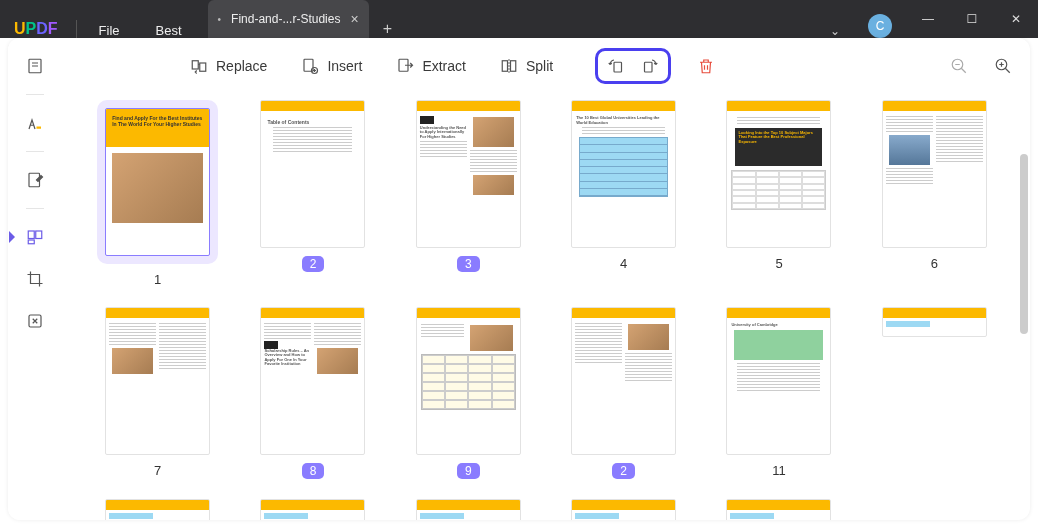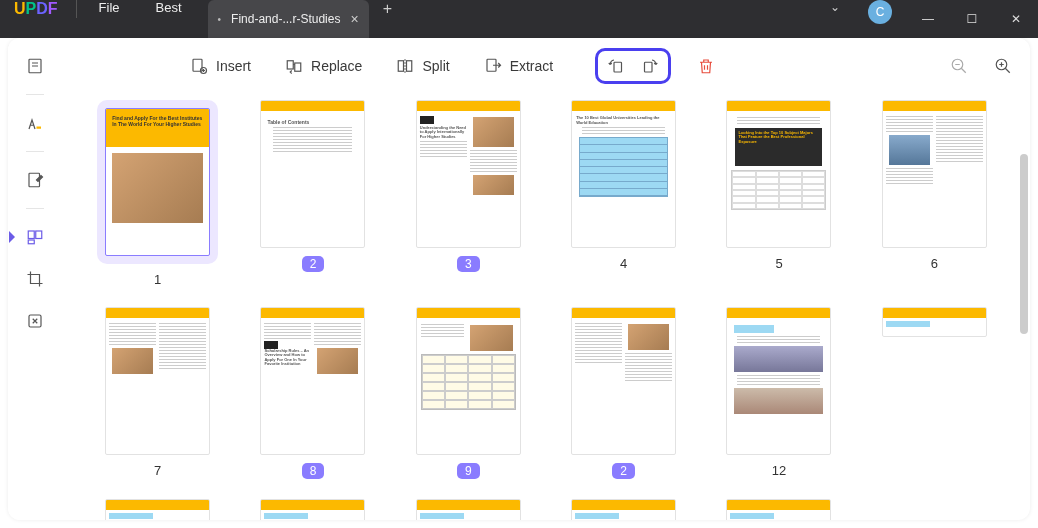--- a/index.html
+++ b/index.html
@@ -1,18 +1,18 @@
 <!DOCTYPE html>
 <html><head>
 <meta charset="utf-8">
 <style>
 * { margin: 0; padding: 0; box-sizing: border-box; font-family: -apple-system, BlinkMacSystemFont, "Segoe UI", Arial, sans-serif; }
 body { width: 1038px; height: 528px; background: #fff; overflow: hidden; }
 
-.titlebar { height: 38px; background: #2e2e31; display: flex; align-items: flex-start; color: #ddd; }
+.titlebar { height: 38px; background: #2e2e31; display: flex; align-items: flex-end; color: #ddd; }
 .logo { font-weight: 700; font-size: 16px; padding: 0 14px; }
 .logo .u { color: #fcb900; }
 .logo .p { color: #00c389; }
 .logo .d { color: #6c63ff; }
 .logo .f { color: #a259ff; }
 .t-divider { width: 1px; height: 18px; background: #555; margin: 0 4px; }
 .menu-item { padding: 0 18px; font-size: 13px; color: #eee; cursor: pointer; }
 .tab { height: 38px; background: #47474a; display: flex; align-items: center; padding: 0 10px; border-radius: 6px 6px 0 0; margin-left: 8px; gap: 10px; font-size: 12px; color: #eee; }
 .tab .dot::before { content: "•"; font-size: 10px; color: #bbb; }
 .tab .close { font-size: 14px; color: #ccc; }
@@ -130,57 +130,57 @@
     </div>
   </div>
 
   <div class="main">
 
     <div class="toolbar">
       <div style="width:90px"></div>
       <div class="tool-btn">
         <span class="tool-ico">
           <svg width="18" height="18" viewBox="0 0 24 24" fill="none" stroke="#555" stroke-width="1.6">
+              <rect x="3" y="5" width="8" height="11"></rect>
+              <rect x="13" y="8" width="8" height="11"></rect>
+              <path d="M11 10 L13 10" marker-end=""></path>
+              <path d="M9 18 L7 20 L9 22"></path>
+            </svg>
+        </span>
+        <span>Replace</span>
+      </div>
+      <div class="tool-btn">
+        <span class="tool-ico">
+          <svg width="18" height="18" viewBox="0 0 24 24" fill="none" stroke="#555" stroke-width="1.6">
               <rect x="4" y="3" width="12" height="16" rx="1"></rect>
               <circle cx="18" cy="18" r="4"></circle>
               <line x1="18" y1="16" x2="18" y2="20"></line>
               <line x1="16" y1="18" x2="20" y2="18"></line>
             </svg>
         </span>
         <span>Insert</span>
       </div>
       <div class="tool-btn">
         <span class="tool-ico">
           <svg width="18" height="18" viewBox="0 0 24 24" fill="none" stroke="#555" stroke-width="1.6">
-              <rect x="3" y="5" width="8" height="11"></rect>
-              <rect x="13" y="8" width="8" height="11"></rect>
-              <path d="M11 10 L13 10" marker-end=""></path>
-              <path d="M9 18 L7 20 L9 22"></path>
+              <rect x="4" y="3" width="12" height="16" rx="1"></rect>
+              <path d="M12 11 H22 M19 8 L22 11 L19 14"></path>
             </svg>
         </span>
-        <span>Replace</span>
+        <span>Extract</span>
       </div>
       <div class="tool-btn">
         <span class="tool-ico">
           <svg width="18" height="18" viewBox="0 0 24 24" fill="none" stroke="#555" stroke-width="1.6">
               <rect x="3" y="5" width="7" height="14"></rect>
               <rect x="14" y="5" width="7" height="14"></rect>
               <line x1="12" y1="3" x2="12" y2="21" stroke-dasharray="2 2"></line>
             </svg>
         </span>
         <span>Split</span>
-      </div>
-      <div class="tool-btn">
-        <span class="tool-ico">
-          <svg width="18" height="18" viewBox="0 0 24 24" fill="none" stroke="#555" stroke-width="1.6">
-              <rect x="4" y="3" width="12" height="16" rx="1"></rect>
-              <path d="M12 11 H22 M19 8 L22 11 L19 14"></path>
-            </svg>
-        </span>
-        <span>Extract</span>
       </div>
       <div style="width:16px"></div>
       <div class="rotate-box">
         <span class="tool-ico">
           <svg width="20" height="20" viewBox="0 0 24 24" fill="none" stroke="#555" stroke-width="1.6">
               <rect x="8" y="7" width="10" height="13" rx="1"></rect>
               <path d="M8 4 A6 6 0 0 0 3 10 M3 10 L1 8 M3 10 L5 8"></path>
             </svg>
         </span>
         <span class="tool-ico">
@@ -541,34 +541,36 @@
                 </div>
               </div>
             </div>
             <div class="pnum badge">2</div>
           </div>
           <div class="page">
             <div class="thumb-wrap">
               <div class="thumb">
                 <div class="t-top"></div>
                 <div style="padding:4px">
-                  <div class="t-blue" style="height:8px;width:40px"></div>
-                  <div class="t-line"></div>
-                  <div class="t-line"></div>
-                  <div class="t-line"></div>
-                  <div class="t-img" style="height:26px;background:linear-gradient(#aac,#779)"></div>
-                  <div class="t-line"></div>
-                  <div class="t-line"></div>
-                  <div class="t-line"></div>
-                  <div class="t-line"></div>
-                  <div class="t-img" style="height:26px;background:linear-gradient(#cba,#a87)"></div>
-                </div>
-              </div>
-            </div>
-            <div class="pnum">12</div>
+                  <div style="font-size:4px;font-weight:700">University of Cambridge</div>
+                  <div class="t-green" style="height:30px"></div>
+                  <div class="t-line"></div>
+                  <div class="t-line"></div>
+                  <div class="t-line"></div>
+                  <div class="t-line"></div>
+                  <div class="t-line"></div>
+                  <div class="t-line"></div>
+                  <div class="t-line"></div>
+                  <div class="t-line"></div>
+                  <div class="t-line"></div>
+                  <div class="t-line"></div>
+                </div>
+              </div>
+            </div>
+            <div class="pnum">11</div>
           </div>
           <div class="page">
             <div class="thumb row3" style="height: 30px;">
               <div class="t-top"></div>
               <div class="t-blue" style="height:6px;width:44px;margin:3px"></div>
             </div>
           </div>
           <div class="page">
             <div class="thumb row3" style="height: 30px;">
               <div class="t-top"></div>

